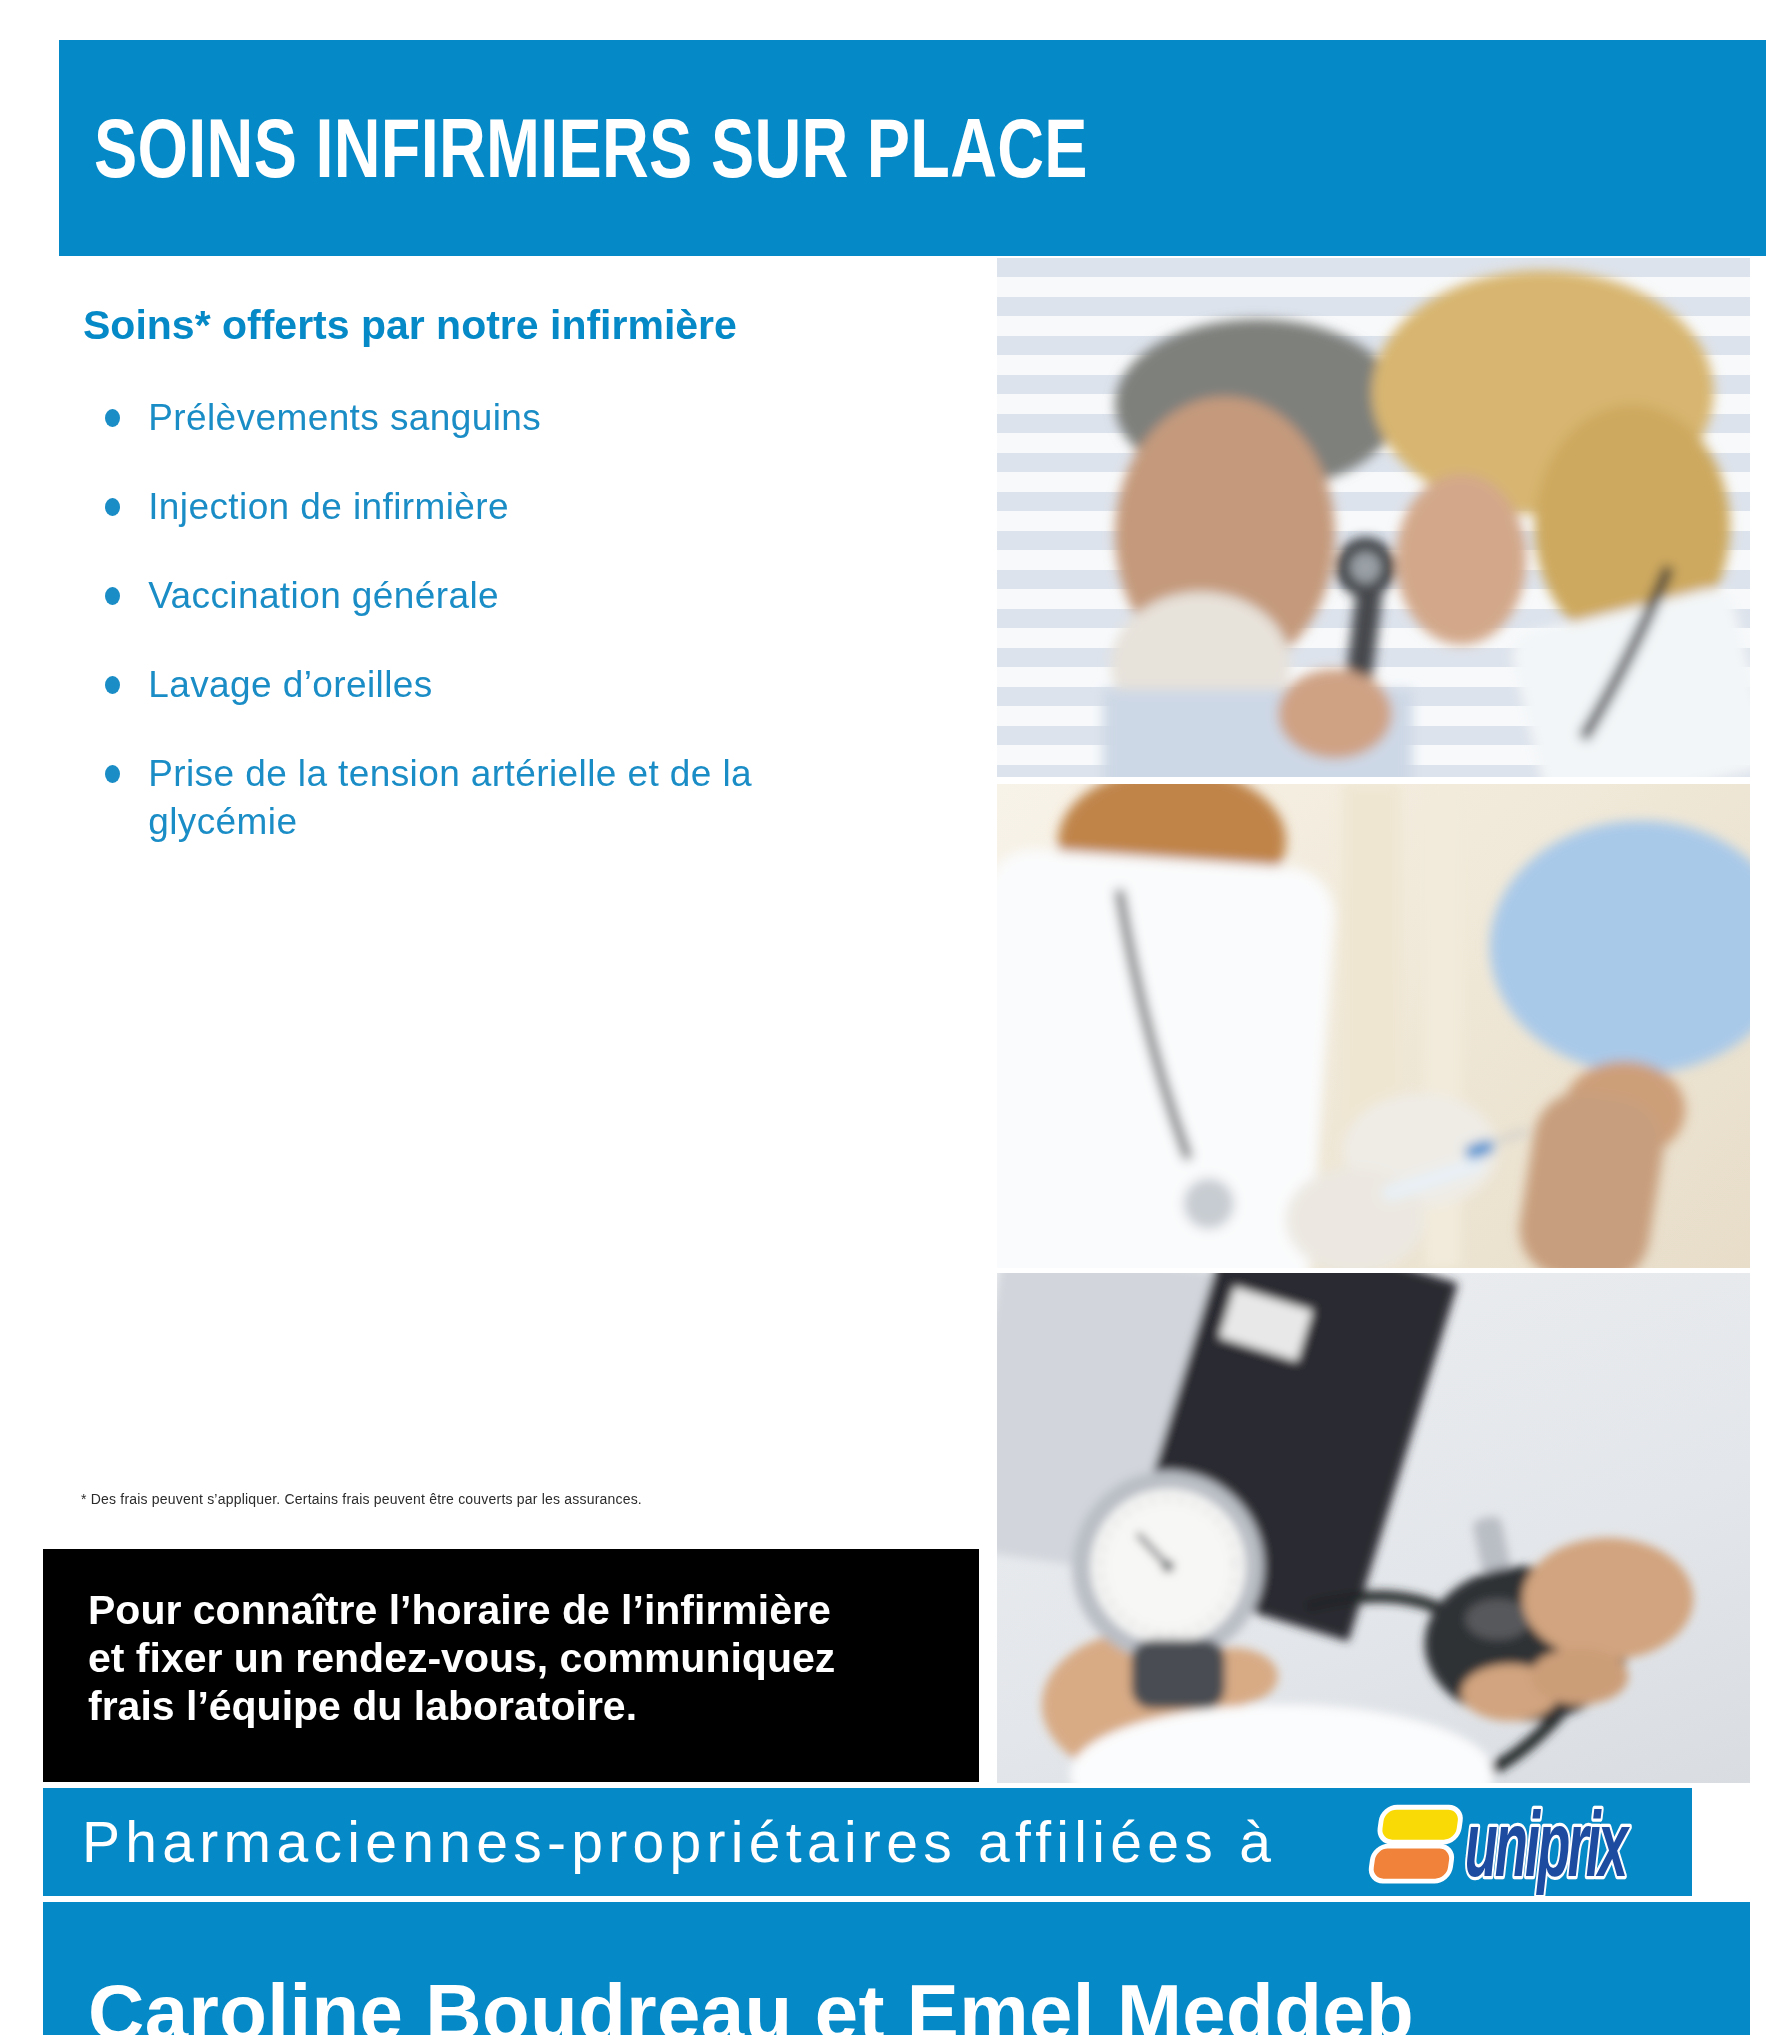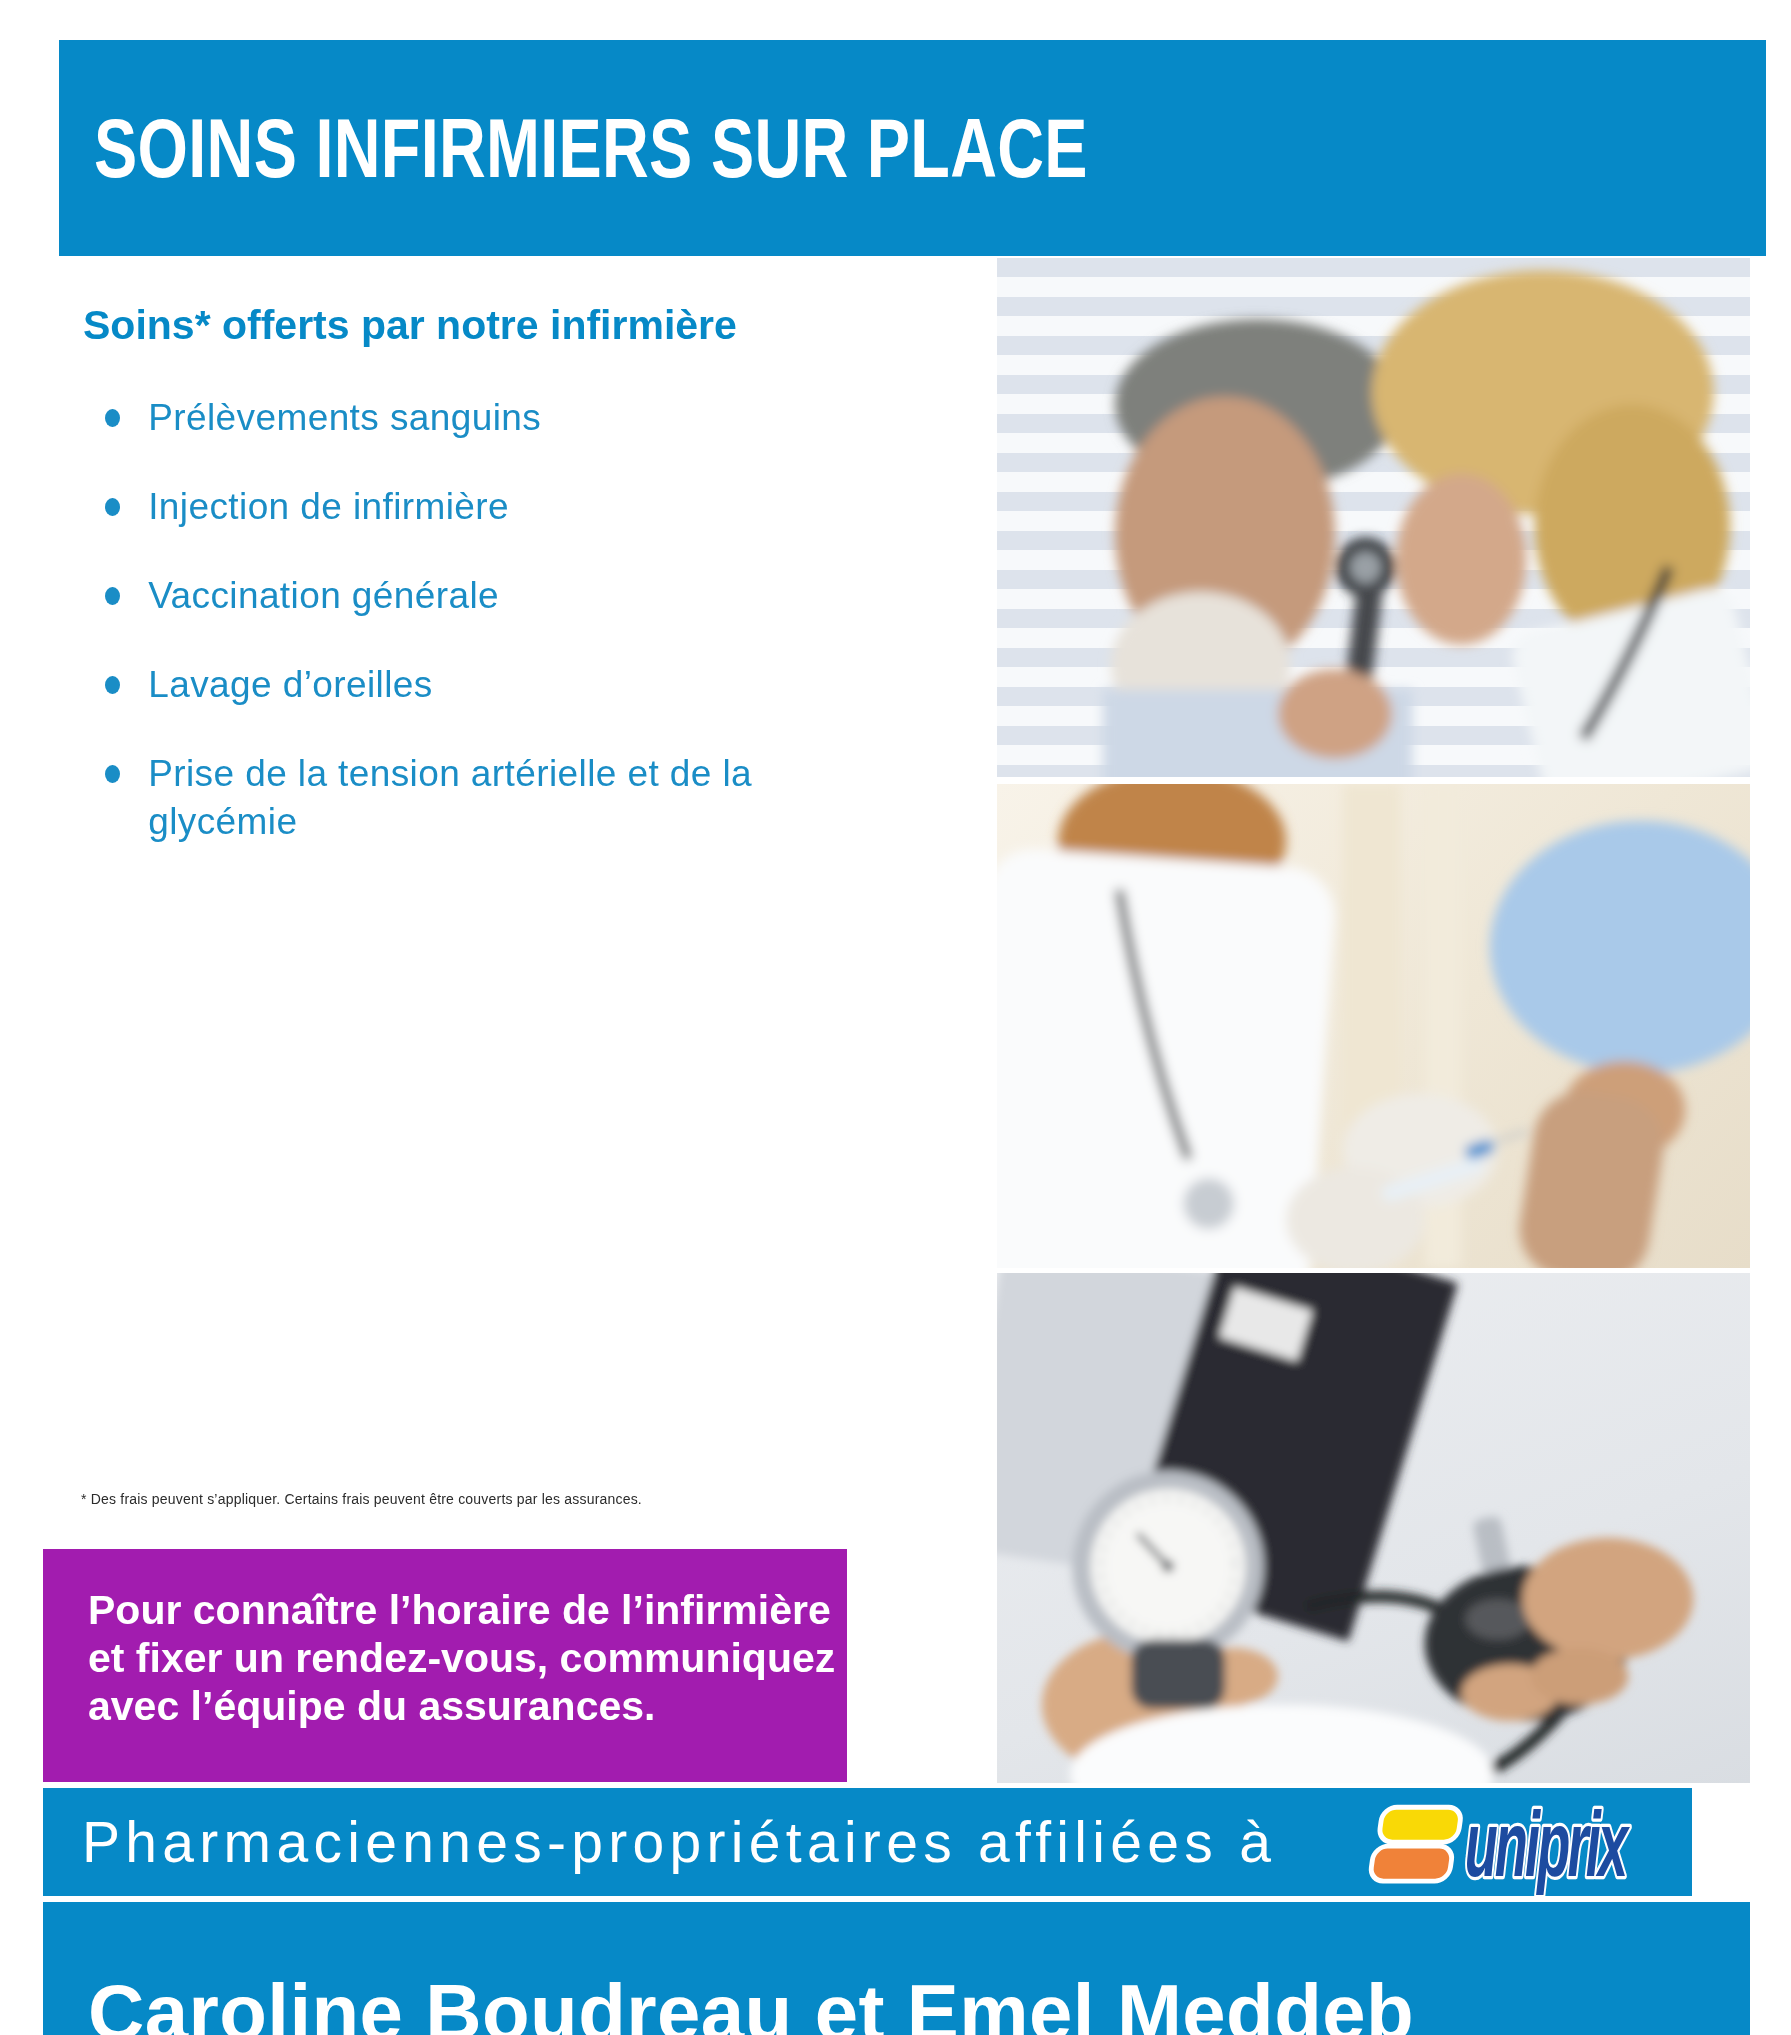--- a/index.html
+++ b/index.html
@@ -34,22 +34,22 @@
     flex:0 0 auto;width:14.7px;height:18px;border-radius:50%;
     background:#1a8dc6;margin:14.7px 28.5px 0 0;
   }
   .li-text{max-width:700px;}
   .footnote{
     position:absolute;left:81px;top:1491px;color:#2b2b2b;
     font-size:14px;letter-spacing:0.2px;font-weight:normal;white-space:nowrap;
   }
   
   .contact-box{
-    position:absolute;left:43px;top:1549px;width:804px;height:233px;
-    background:#a21caf;color:#ffffff;
+    position:absolute;left:43px;top:1549px;width:936px;height:233px;
+    background:#000000;color:#ffffff;
     padding:0;box-sizing:border-box;
   }
   .contact-lines{
     position:absolute;left:45px;top:37px;
     font-size:41px;font-weight:bold;line-height:48px;white-space:nowrap;
   }
   
   .photo{position:absolute;left:997px;width:753px;overflow:hidden;}
   .photo svg{display:block;width:100%;height:100%;}
   #photo-1{top:258px;height:519px;
@@ -112,21 +112,21 @@
       <span class="li-text">Prise de la tension artérielle et de la glycémie</span>
     </li>
   </ul>
 
   <div class="footnote">* Des frais peuvent s’appliquer. Certains frais peuvent être couverts par les assurances.</div>
 
   <div class="contact-box">
     <div class="contact-lines">
       <div>Pour connaître l’horaire de l’infirmière</div>
       <div>et fixer un rendez-vous, communiquez</div>
-      <div>avec l’équipe du assurances.</div>
+      <div>frais l’équipe du laboratoire.</div>
     </div>
   </div>
 
   <div class="photo" id="photo-1">
     <svg viewBox="0 0 1849 1275" preserveAspectRatio="none">
       <defs>
           <filter id="b1" x="-20%" y="-20%" width="140%" height="140%">
             <feGaussianBlur stdDeviation="14"></feGaussianBlur>
           </filter>
         </defs>

